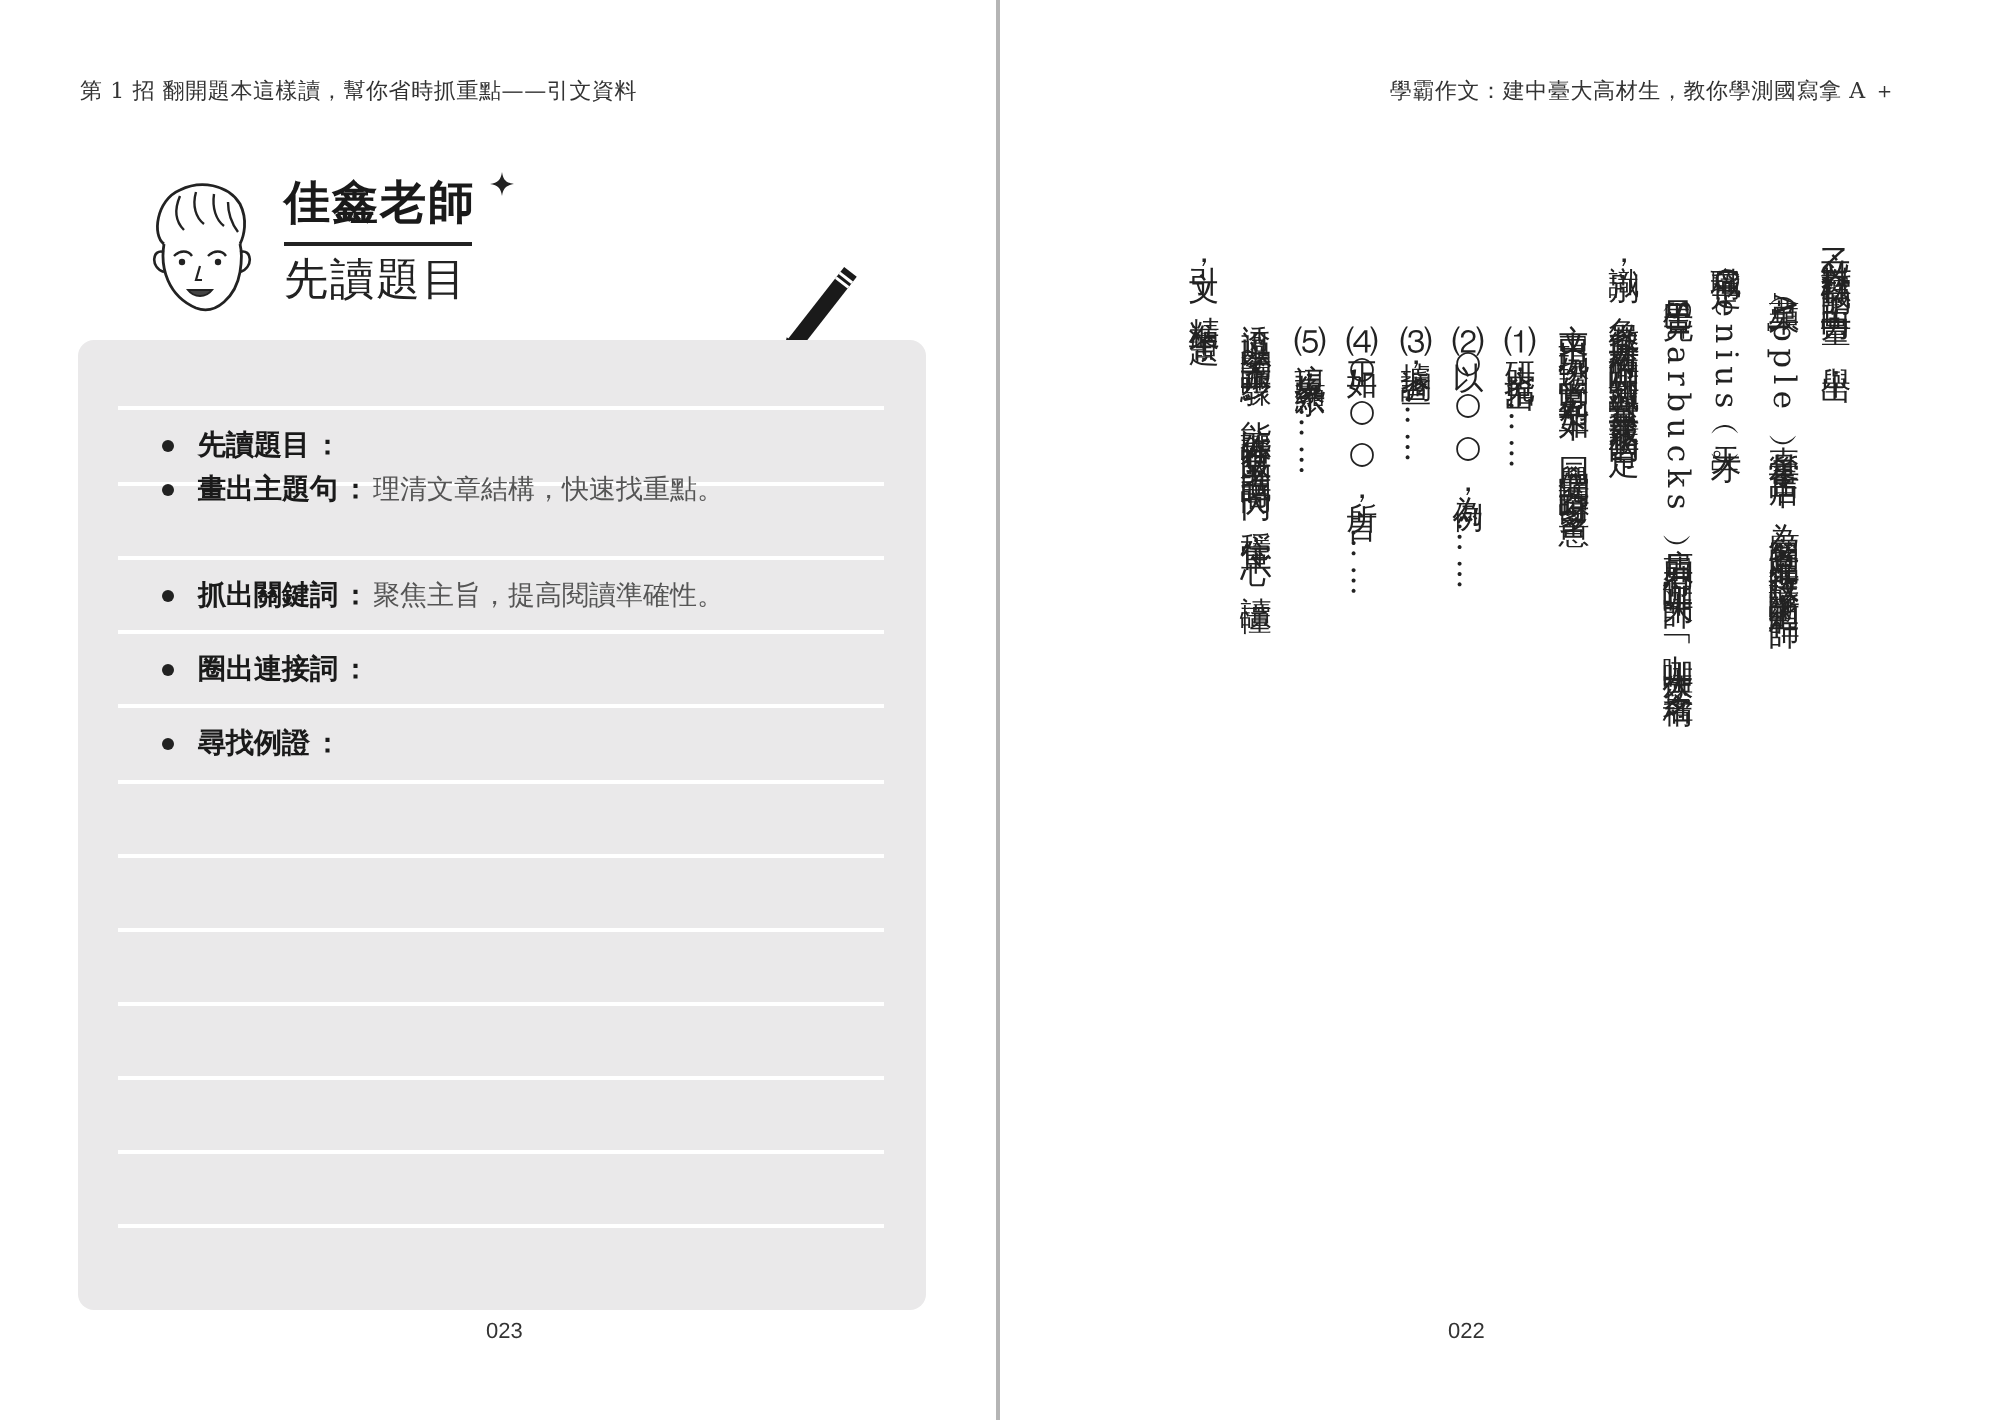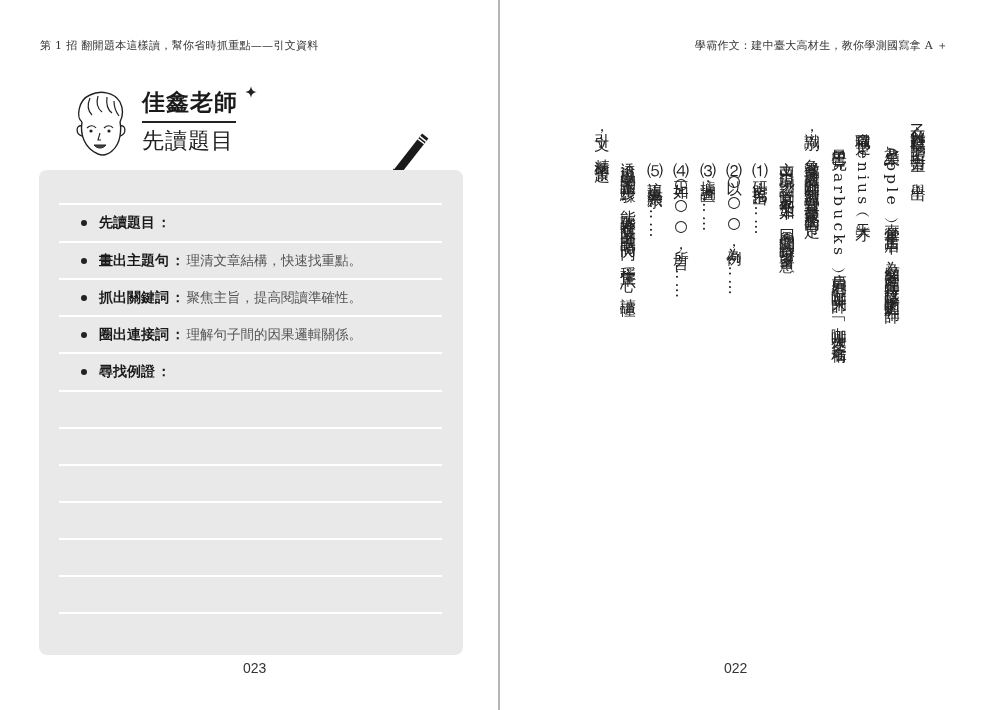--- a/index.html
+++ b/index.html
@@ -8,21 +8,21 @@
 
   .page { position:absolute; top:0; height:710px; background:#fff; }
   .page-left { left:0; width:500px; }
   .page-right { left:500px; width:500px; }
   .spine { position:absolute; left:498px; top:0; width:3px; height:710px; background:#b5b5b5; }
 
   .running-head { position:absolute; top:38px; font-size:11px; color:#333; white-space:nowrap; letter-spacing:0.3px; }
   .page-left .running-head { left:40px; }
   .page-right .running-head { right:52px; }
 
-  .page-number { position:absolute; top:660px; font-family:"Liberation Sans","DejaVu Sans",sans-serif; font-size:14px; color:#333; }
+  .page-number { position:absolute; top:660px; font-family:"Liberation Sans","DejaVu Sans",sans-serif; font-size:11px; color:#333; }
   .page-left .page-number { left:243px; }
   .page-right .page-number { left:224px; }
 
   
   .avatar { position:absolute; left:70px; top:88px; width:56px; width:58px; height:70px; }
   .title-block { position:absolute; left:142px; top:88px; width:96px; }
   .title-main { font-family:"DejaVu Sans","Liberation Sans",sans-serif; font-weight:bold; font-size:23px; letter-spacing:1px; color:#1a1a1a; line-height:28px; white-space:nowrap; }
   .title-rule { width:94px; height:1.5px; background:#222; margin:5px 0 4px 0; }
   .title-sub { font-family:"DejaVu Sans","Liberation Sans",sans-serif; font-size:22px; letter-spacing:1px; color:#222; line-height:28px; white-space:nowrap; font-weight:300; }
   .sparkle { position:absolute; left:245px; top:86px; width:12px; height:12px; }
@@ -80,41 +80,40 @@
   <div class="card">
     <div class="rule" style="top:33px"></div>
 
     <div class="item" style="top:41px">
       <span class="bullet"></span>
       <span class="item-key">先讀題目</span>
       <span class="item-colon">：</span>
     </div>
     <div class="rule" style="top:71px"></div>
 
-    <div class="item" style="top:79px">
+    <div class="item" style="top:63px">
       <span class="bullet"></span>
       <span class="item-key">畫出主題句</span>
       <span class="item-colon">：</span>
       <span class="item-text">理清文章結構，快速找重點。</span>
     </div>
     <div class="rule" style="top:108px"></div>
 
     <div class="item" style="top:116px">
       <span class="bullet"></span>
       <span class="item-key">抓出關鍵詞</span>
       <span class="item-colon">：</span>
       <span class="item-text">聚焦主旨，提高閱讀準確性。</span>
     </div>
     <div class="rule" style="top:145px"></div>
 
     <div class="item" style="top:153px">
       <span class="bullet"></span>
       <span class="item-key">圈出連接詞</span>
       <span class="item-colon">：</span>
-      <span class="item-text">理解句子間的因果邏輯關係。</span>
     </div>
     <div class="rule" style="top:182px"></div>
 
     <div class="item" style="top:190px">
       <span class="bullet"></span>
       <span class="item-key">尋找例證</span>
       <span class="item-colon">：</span>
     </div>
     <div class="rule" style="top:220px"></div>
 

